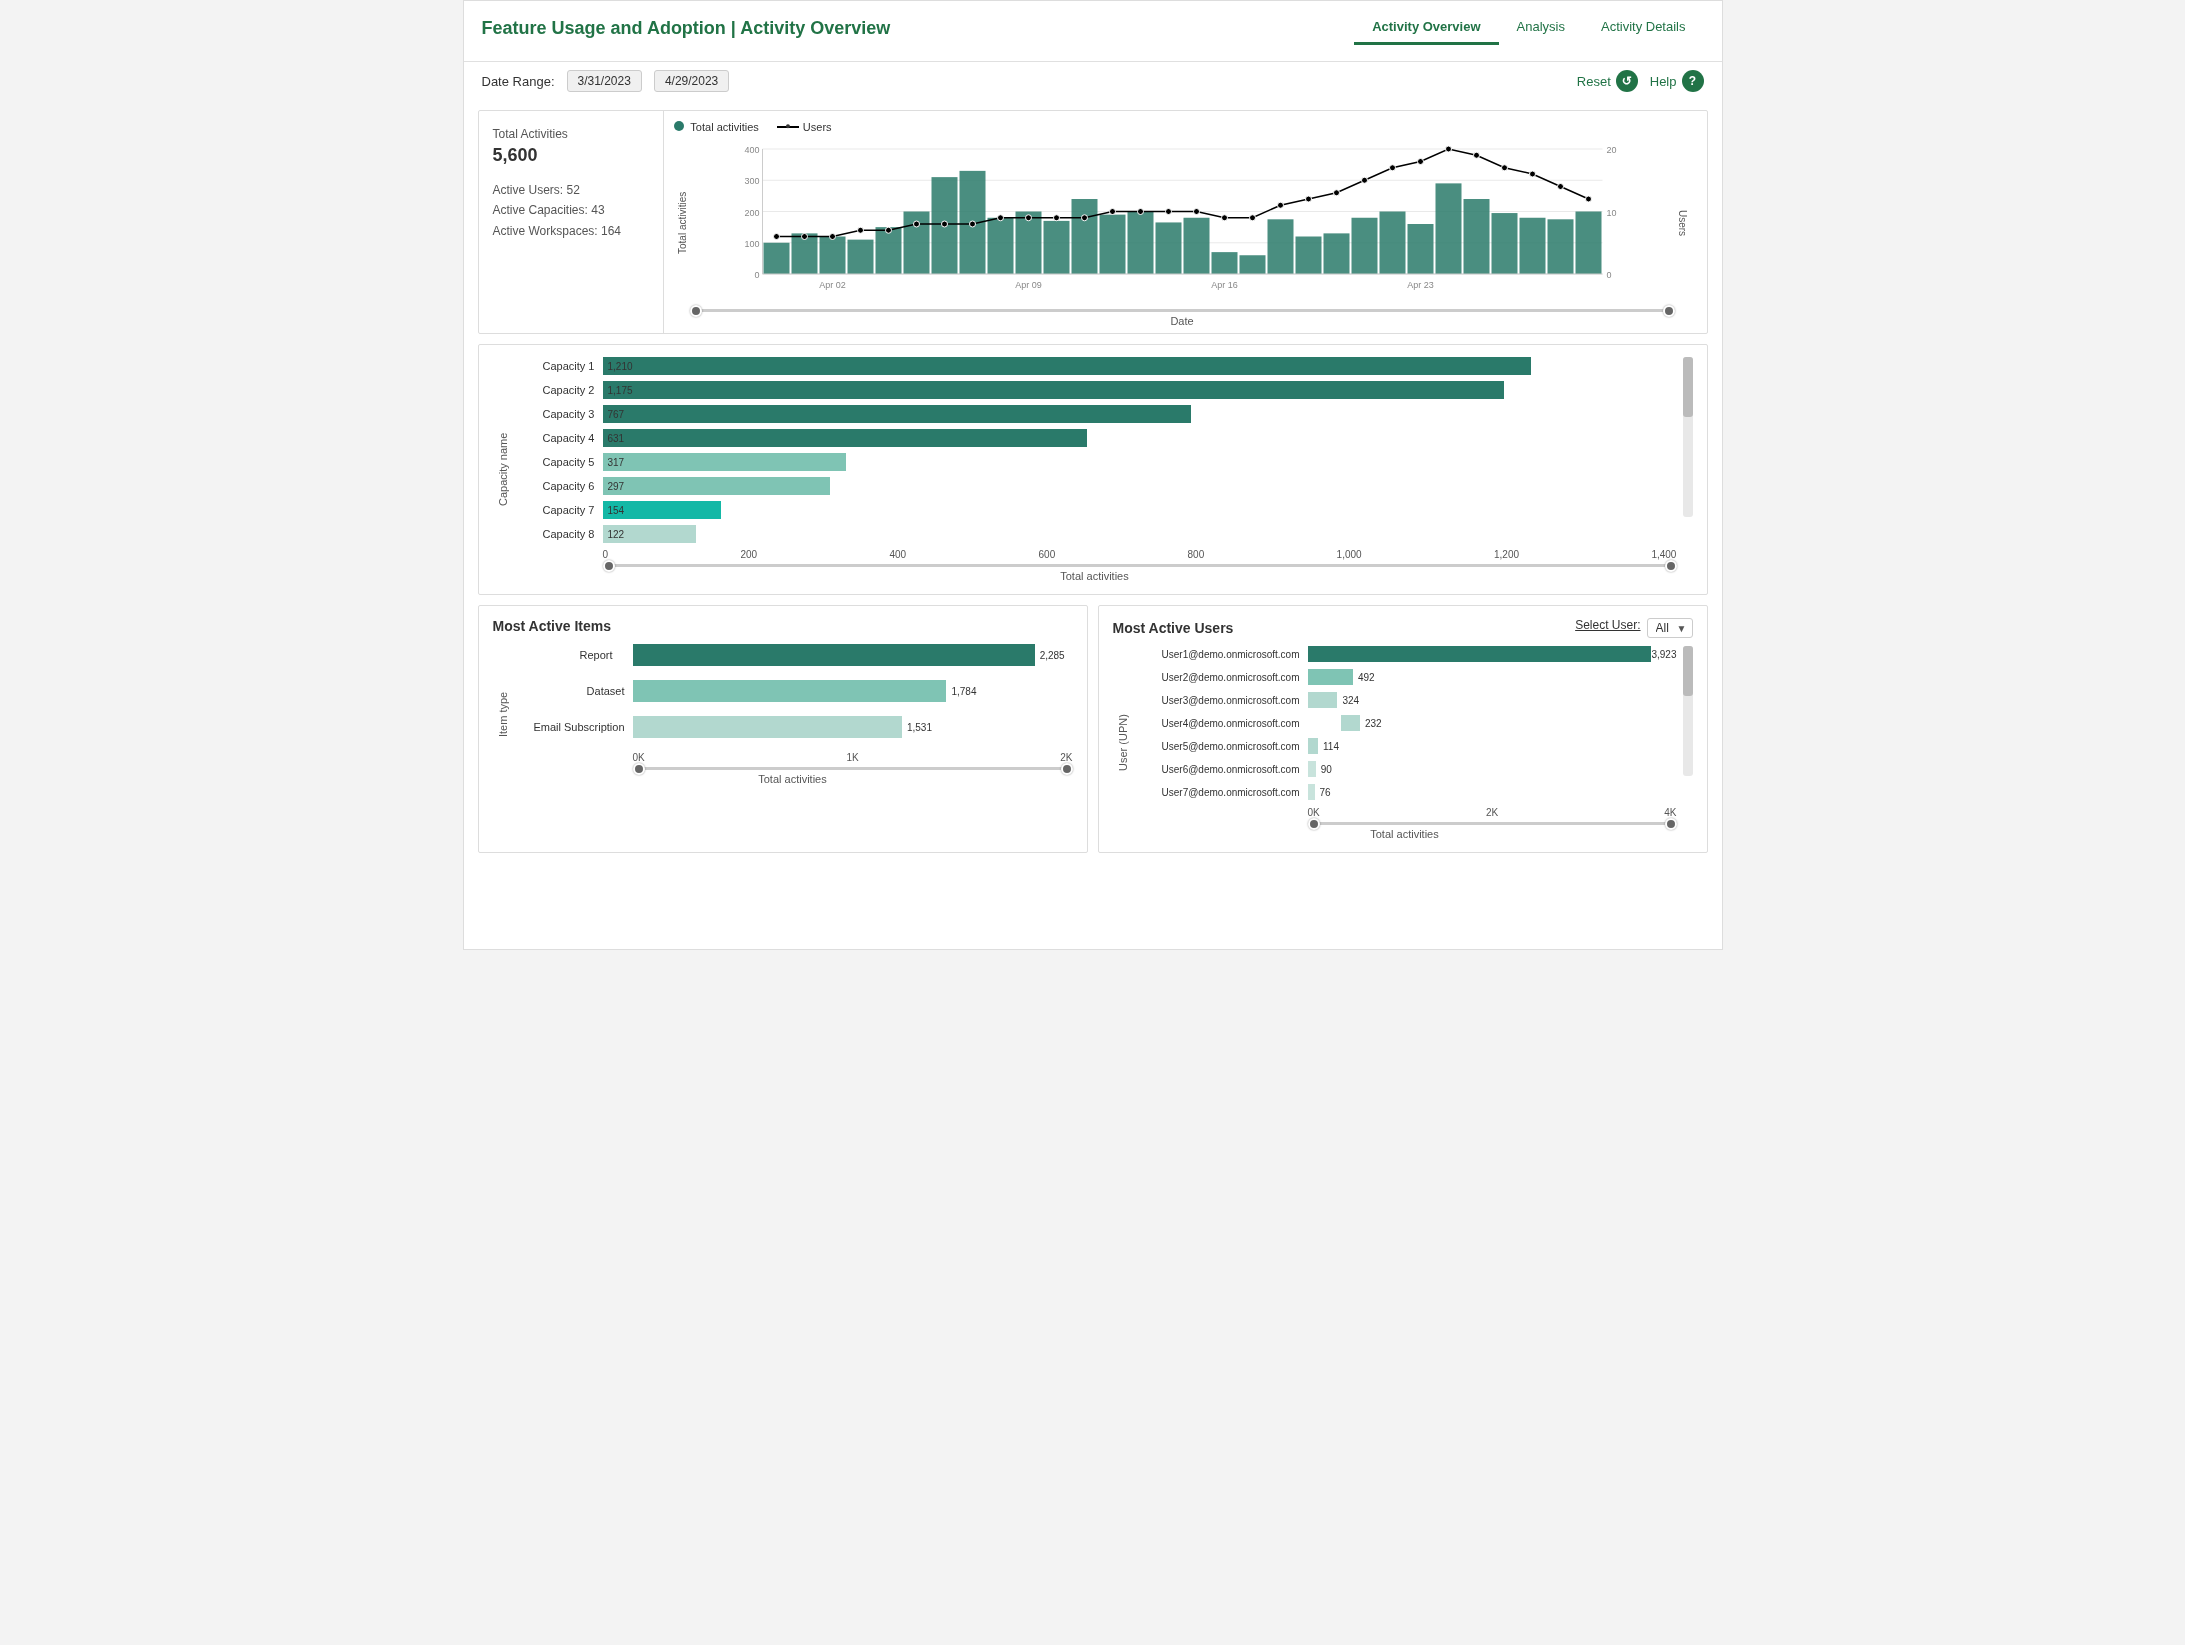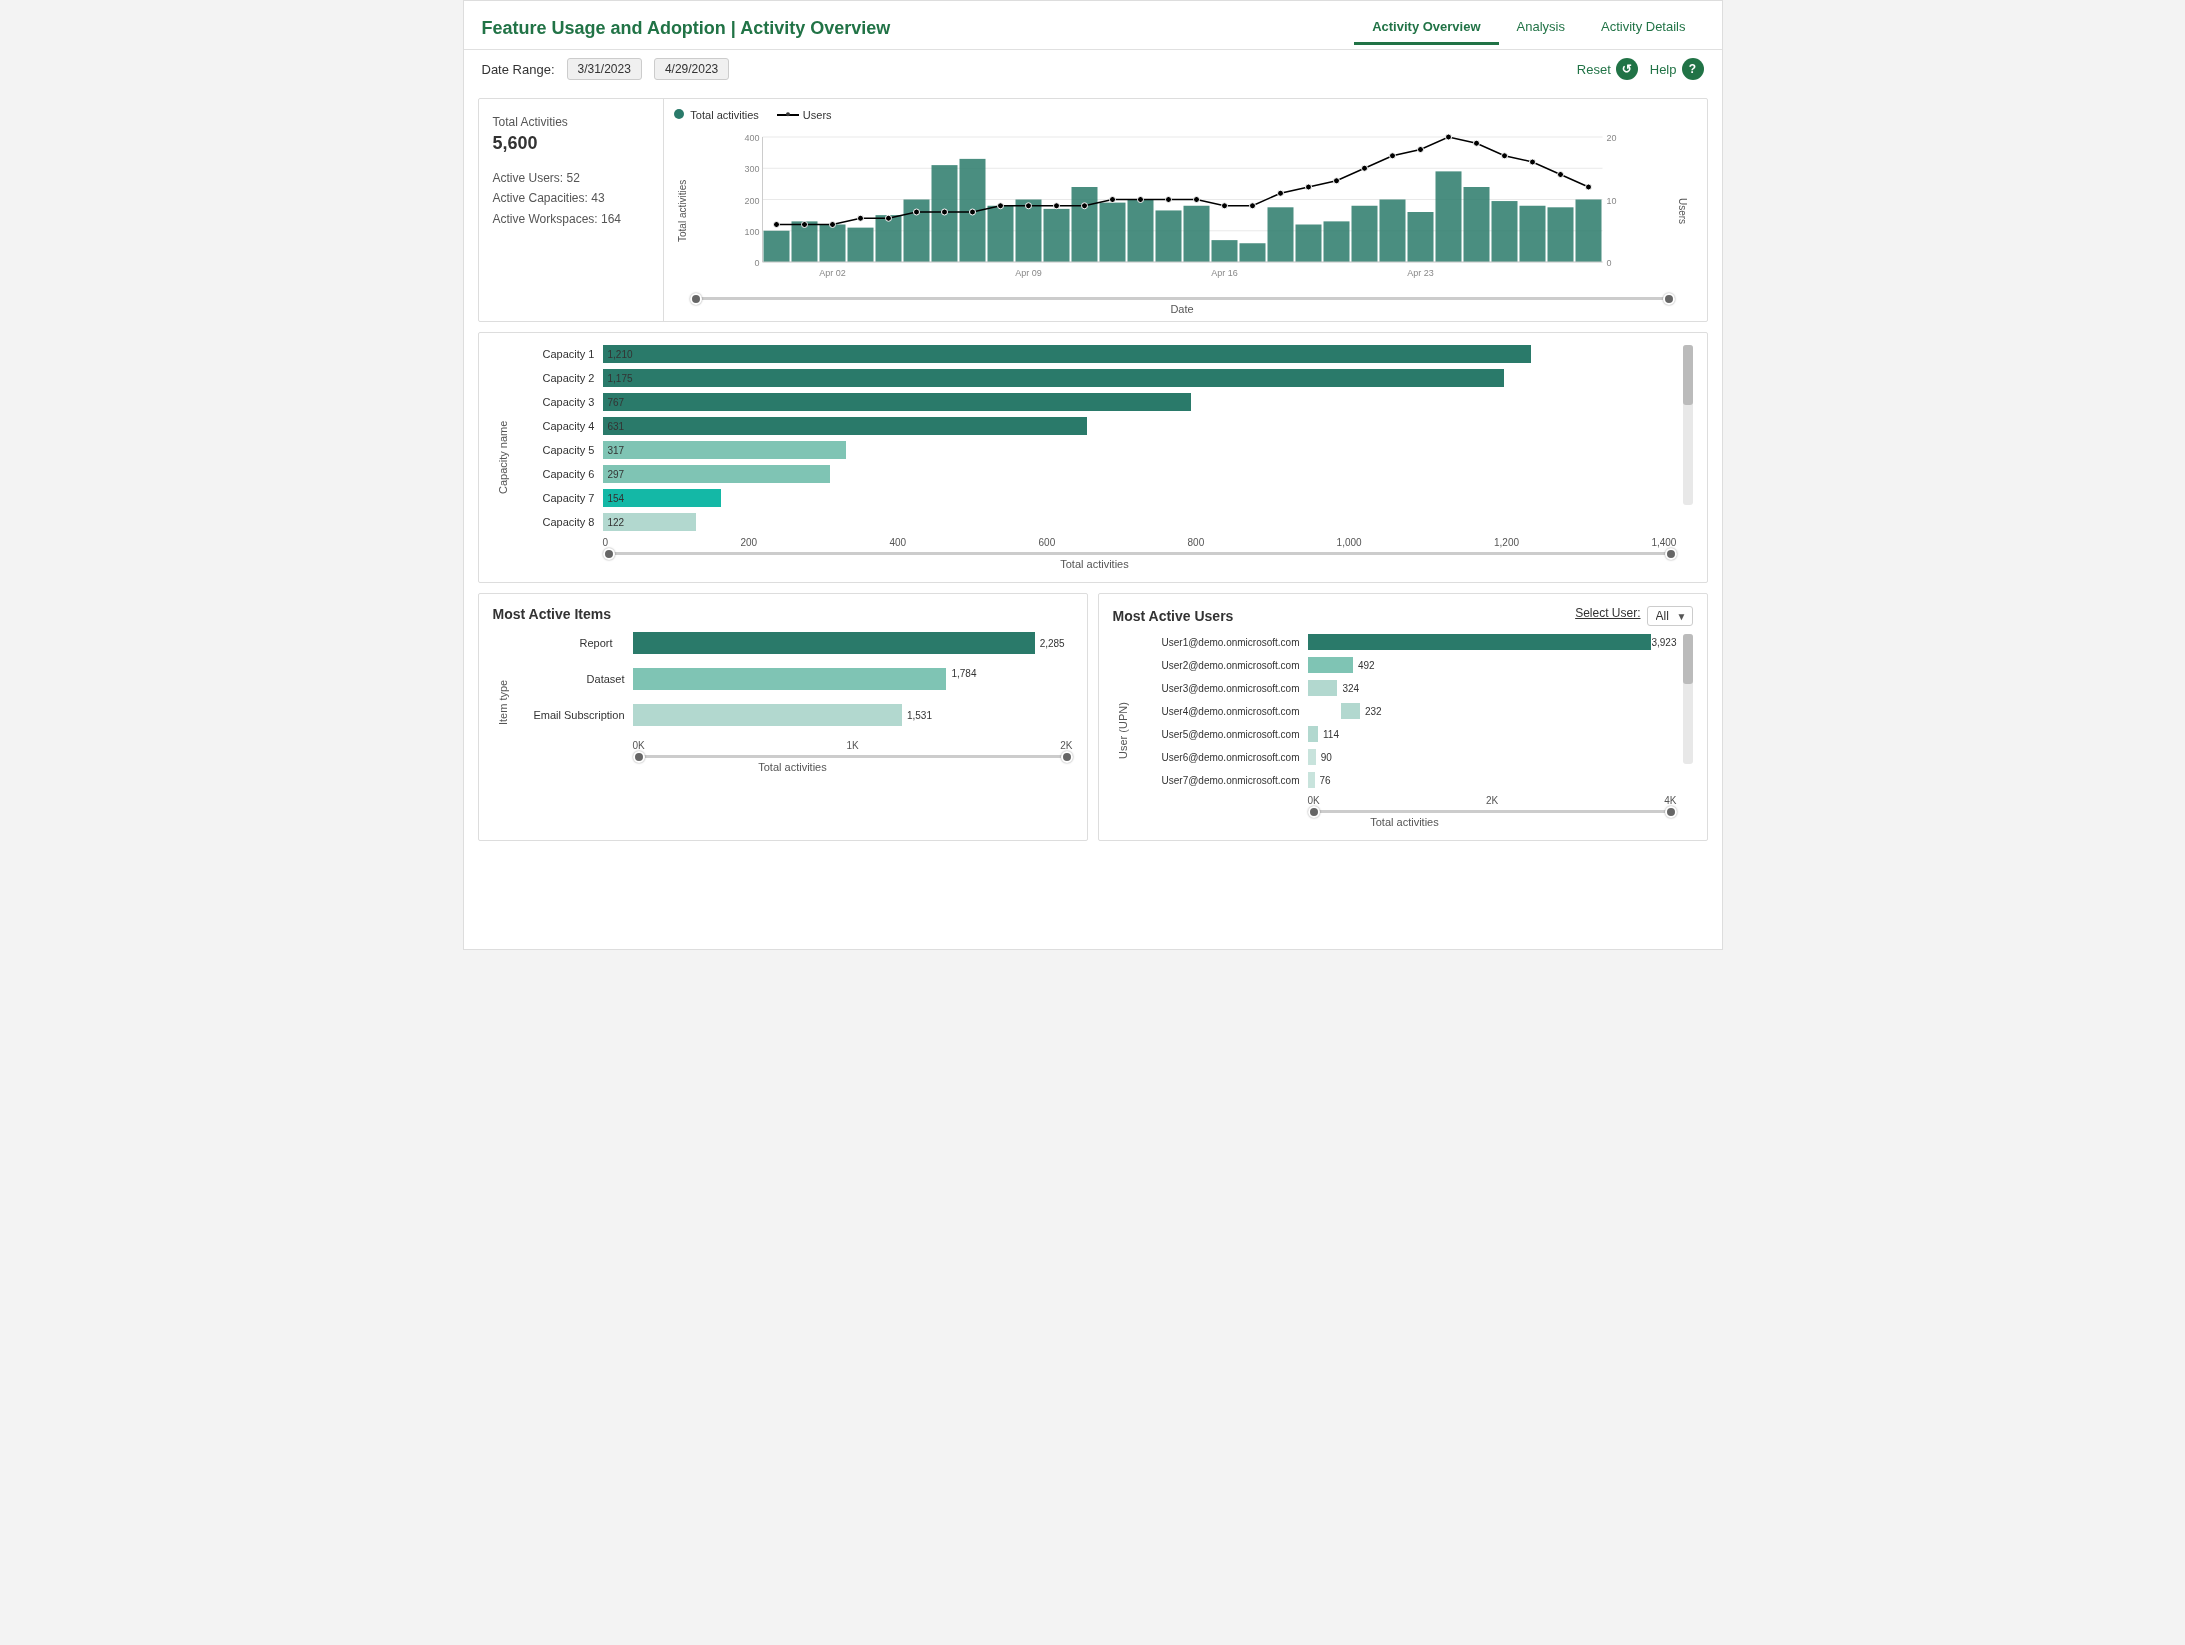--- a/index.html
+++ b/index.html
@@ -1,21 +1,21 @@
 <!DOCTYPE html>
 <html><head>
   <meta charset="utf-8">
   <style>
     * { box-sizing: border-box; margin: 0; padding: 0; }
     body { font-family: 'Segoe UI', Arial, sans-serif; background: #f3f3f3; font-size: 13px; color: #333; }
 
     .page { background: #fff; width: 1260px; min-height: 950px; margin: 0 auto; padding: 0; border: 1px solid #ddd; }
 
     
-    .header { display: flex; align-items: center; justify-content: space-between; padding: 10px 18px 4px 18px; border-bottom: 1px solid #e0e0e0; }
+    .header { display: flex; align-items: center; justify-content: space-between; padding: 10px 18px 16px 18px; border-bottom: 1px solid #e0e0e0; }
     .header-title { font-size: 18px; font-weight: 600; color: #217346; }
     .header-nav { display: flex; align-items: flex-end; gap: 0; }
     .nav-tab { padding: 8px 18px; font-size: 13px; color: #217346; cursor: pointer; border-bottom: 3px solid transparent; text-decoration: none; }
     .nav-tab.active { border-bottom: 3px solid #217346; font-weight: 600; text-align: center; }
 
     
     .toolbar { display: flex; align-items: center; padding: 8px 18px; gap: 12px; }
     .toolbar-label { font-size: 13px; color: #333; }
     .date-pill { background: #f0f0f0; border: 1px solid #ccc; border-radius: 3px; padding: 3px 10px; font-size: 12px; color: #333; cursor: pointer; }
     .toolbar-right { margin-left: auto; display: flex; align-items: center; gap: 12px; }
@@ -318,21 +318,21 @@
                 <div style="display: flex; align-items: center; margin-bottom: 14px;">
       <div style="width:120px;min-width:120px;font-size:11px;color:#333;text-align:right;padding-right:20px;">Report</div>
       <div style="flex:1;position:relative;height:22px;display:flex;align-items:center;">
         <div style="width:91.4%;background:#2a7a6a;height:22px;display:flex;align-items:center;">
         </div>
         <span style="font-size:10px;color:#333;margin-left:5px;white-space:nowrap;">2,285</span>
       </div>
                 </div>
                 <div style="display: flex; align-items: center; margin-bottom: 14px;">
       <div style="width:120px;min-width:120px;font-size:11px;color:#333;text-align:right;padding-right:8px;">Dataset</div>
-      <div style="flex:1;position:relative;height:22px;display:flex;align-items:flex-start;">
+      <div style="flex:1;position:relative;height:22px;display:flex;align-items:center;">
         <div style="width:71.36%;background:#7fc4b4;height:22px;display:flex;align-items:center;">
         </div>
         <span style="font-size:10px;color:#333;margin-left:5px;white-space:nowrap;">1,784</span>
       </div>
                 </div>
                 <div style="display: flex; align-items: center; margin-bottom: 14px;">
       <div style="width:120px;min-width:120px;font-size:11px;color:#333;text-align:right;padding-right:8px;">Email Subscription</div>
       <div style="flex:1;position:relative;height:22px;display:flex;align-items:center;">
         <div style="width:61.24000000000001%;background:#b2d8cf;height:22px;display:flex;align-items:center;">
         </div>

